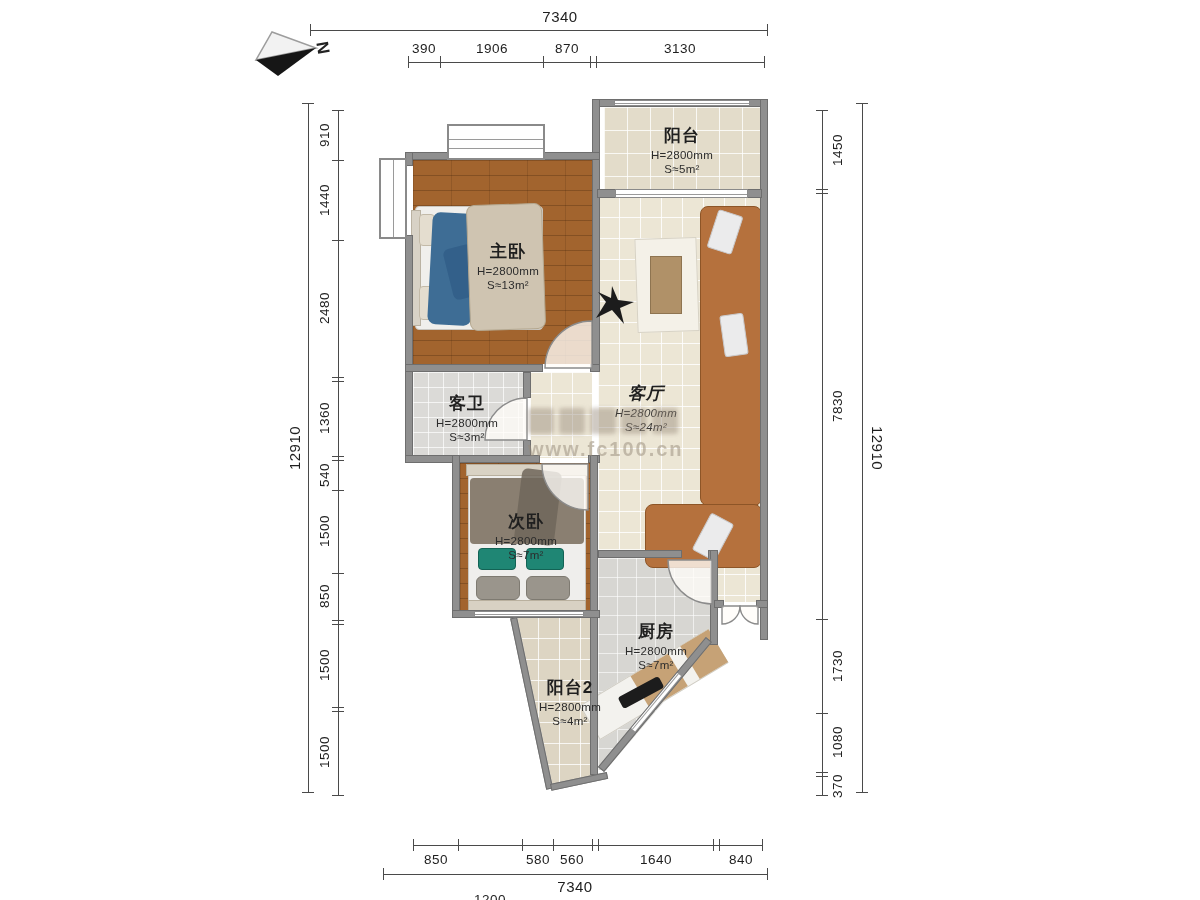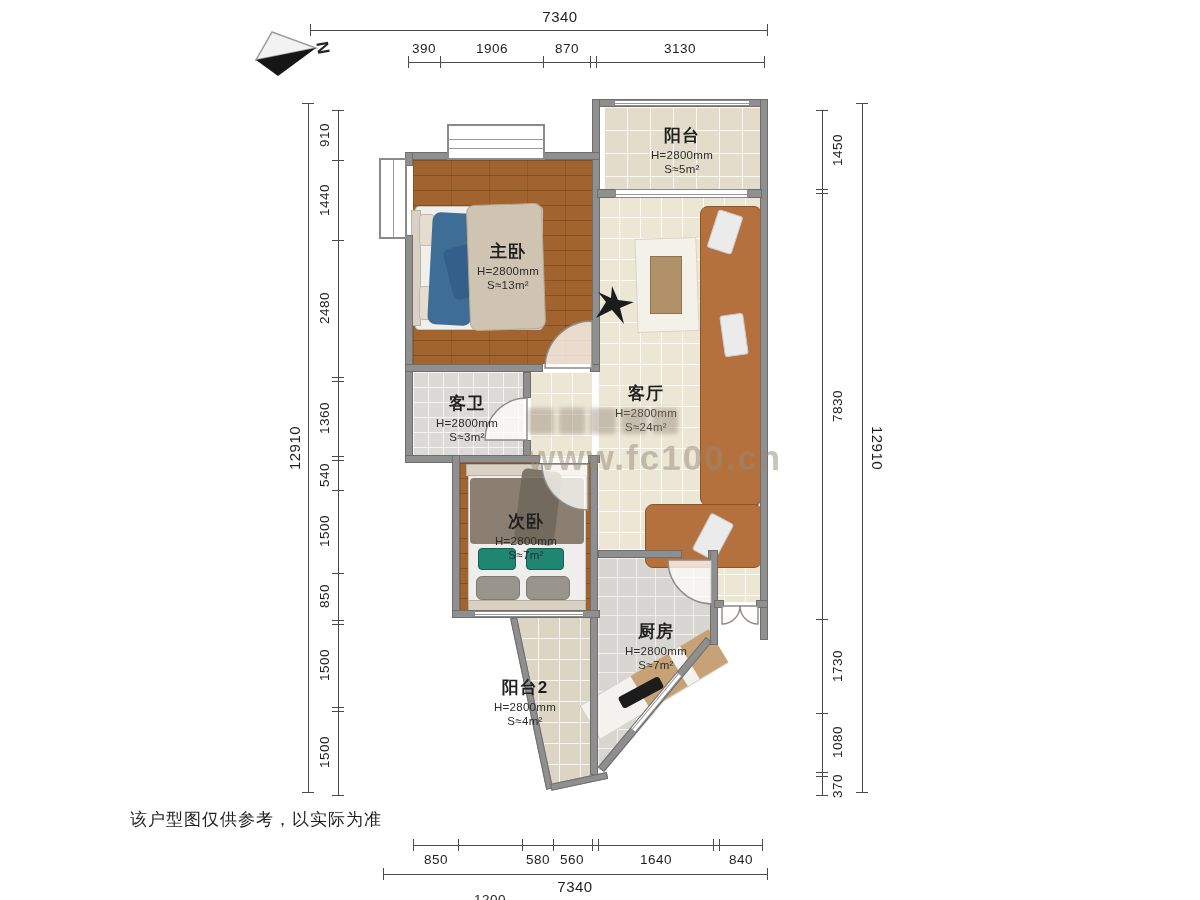--- a/index.html
+++ b/index.html
@@ -41,21 +41,21 @@
   
   .room-label{position:absolute;text-align:center;z-index:30;transform:translateX(-50%);}
   .room-name{font-size:17px;font-weight:bold;color:#1f1f1f;letter-spacing:1px;}
   .room-sub{font-size:11.5px;color:#2c2c2c;margin-top:2px;letter-spacing:.3px;}
   
   .furn{position:absolute;box-sizing:border-box;}
   
   .wm{position:absolute;z-index:40;color:rgba(150,138,122,.5);pointer-events:none;}
   .wm-blocks{display:flex;gap:5px;filter:blur(2px);}
   .wm-block{width:26px;height:26px;background:rgba(150,138,122,.45);border-radius:3px;}
-  .wm-url{font-size:35px;font-weight:bold;letter-spacing:2px;margin-top:4px;filter:blur(.6px);}
+  .wm-url{font-size:20px;font-weight:bold;letter-spacing:2px;margin-top:4px;filter:blur(.6px);}
   .disclaimer{position:absolute;font-size:17px;color:#1e1e1e;letter-spacing:1px;}
 </style>
 </head>
 <body>
 
 <div class="canvas">
 
   <svg class="abs" style="left:248px;top:20px;" width="100" height="72" viewBox="0 0 100 72">
     <polygon points="8,40 68,28 24,12" fill="#f2f2f2" stroke="#9d9d9d" stroke-width="1.5"></polygon>
     <polygon points="8,40 68,28 30,56" fill="#161616"></polygon>
@@ -270,52 +270,51 @@
   <div class="room-label" style="left:682px;top:124px;">
     <div class="room-name">阳台</div>
     <div class="room-sub">H=2800mm</div>
     <div class="room-sub">S≈5m²</div>
   </div>
   <div class="room-label" style="left:508px;top:240px;">
     <div class="room-name">主卧</div>
     <div class="room-sub">H=2800mm</div>
     <div class="room-sub">S≈13m²</div>
   </div>
-  <div class="room-label" style="left:646px;top:382px;">
+  <div class="room-label" style="left:646px;top:382px;font-style:italic;">
     <div class="room-name">客厅</div>
     <div class="room-sub">H=2800mm</div>
     <div class="room-sub">S≈24m²</div>
   </div>
   <div class="room-label" style="left:467px;top:392px;">
     <div class="room-name">客卫</div>
     <div class="room-sub">H=2800mm</div>
     <div class="room-sub">S≈3m²</div>
   </div>
   <div class="room-label" style="left:526px;top:510px;">
     <div class="room-name">次卧</div>
     <div class="room-sub">H=2800mm</div>
     <div class="room-sub">S≈7m²</div>
   </div>
   <div class="room-label" style="left:656px;top:620px;">
     <div class="room-name">厨房</div>
     <div class="room-sub">H=2800mm</div>
     <div class="room-sub">S≈7m²</div>
   </div>
-  <div class="room-label" style="left:525px;top:676px;">
+  <div class="room-label" style="left:570px;top:676px;">
     <div class="room-name">阳台2</div>
     <div class="room-sub">H=2800mm</div>
     <div class="room-sub">S≈4m²</div>
   </div>
 
   <div class="wm" style="left:528px;top:408px;">
     <div class="wm-blocks">
       <div class="wm-block"></div>
         <div class="wm-block"></div>
         <div class="wm-block"></div>
         <div class="wm-block"></div>
         <div class="wm-block"></div>
     </div>
     <div class="wm-url">www.fc100.cn</div>
   </div>
 
-  <div class="disclaimer" style="left:130px;top:808px;">该户型图仅供参考，以实际为准</div>
 
 </div>
 
 </body></html>

